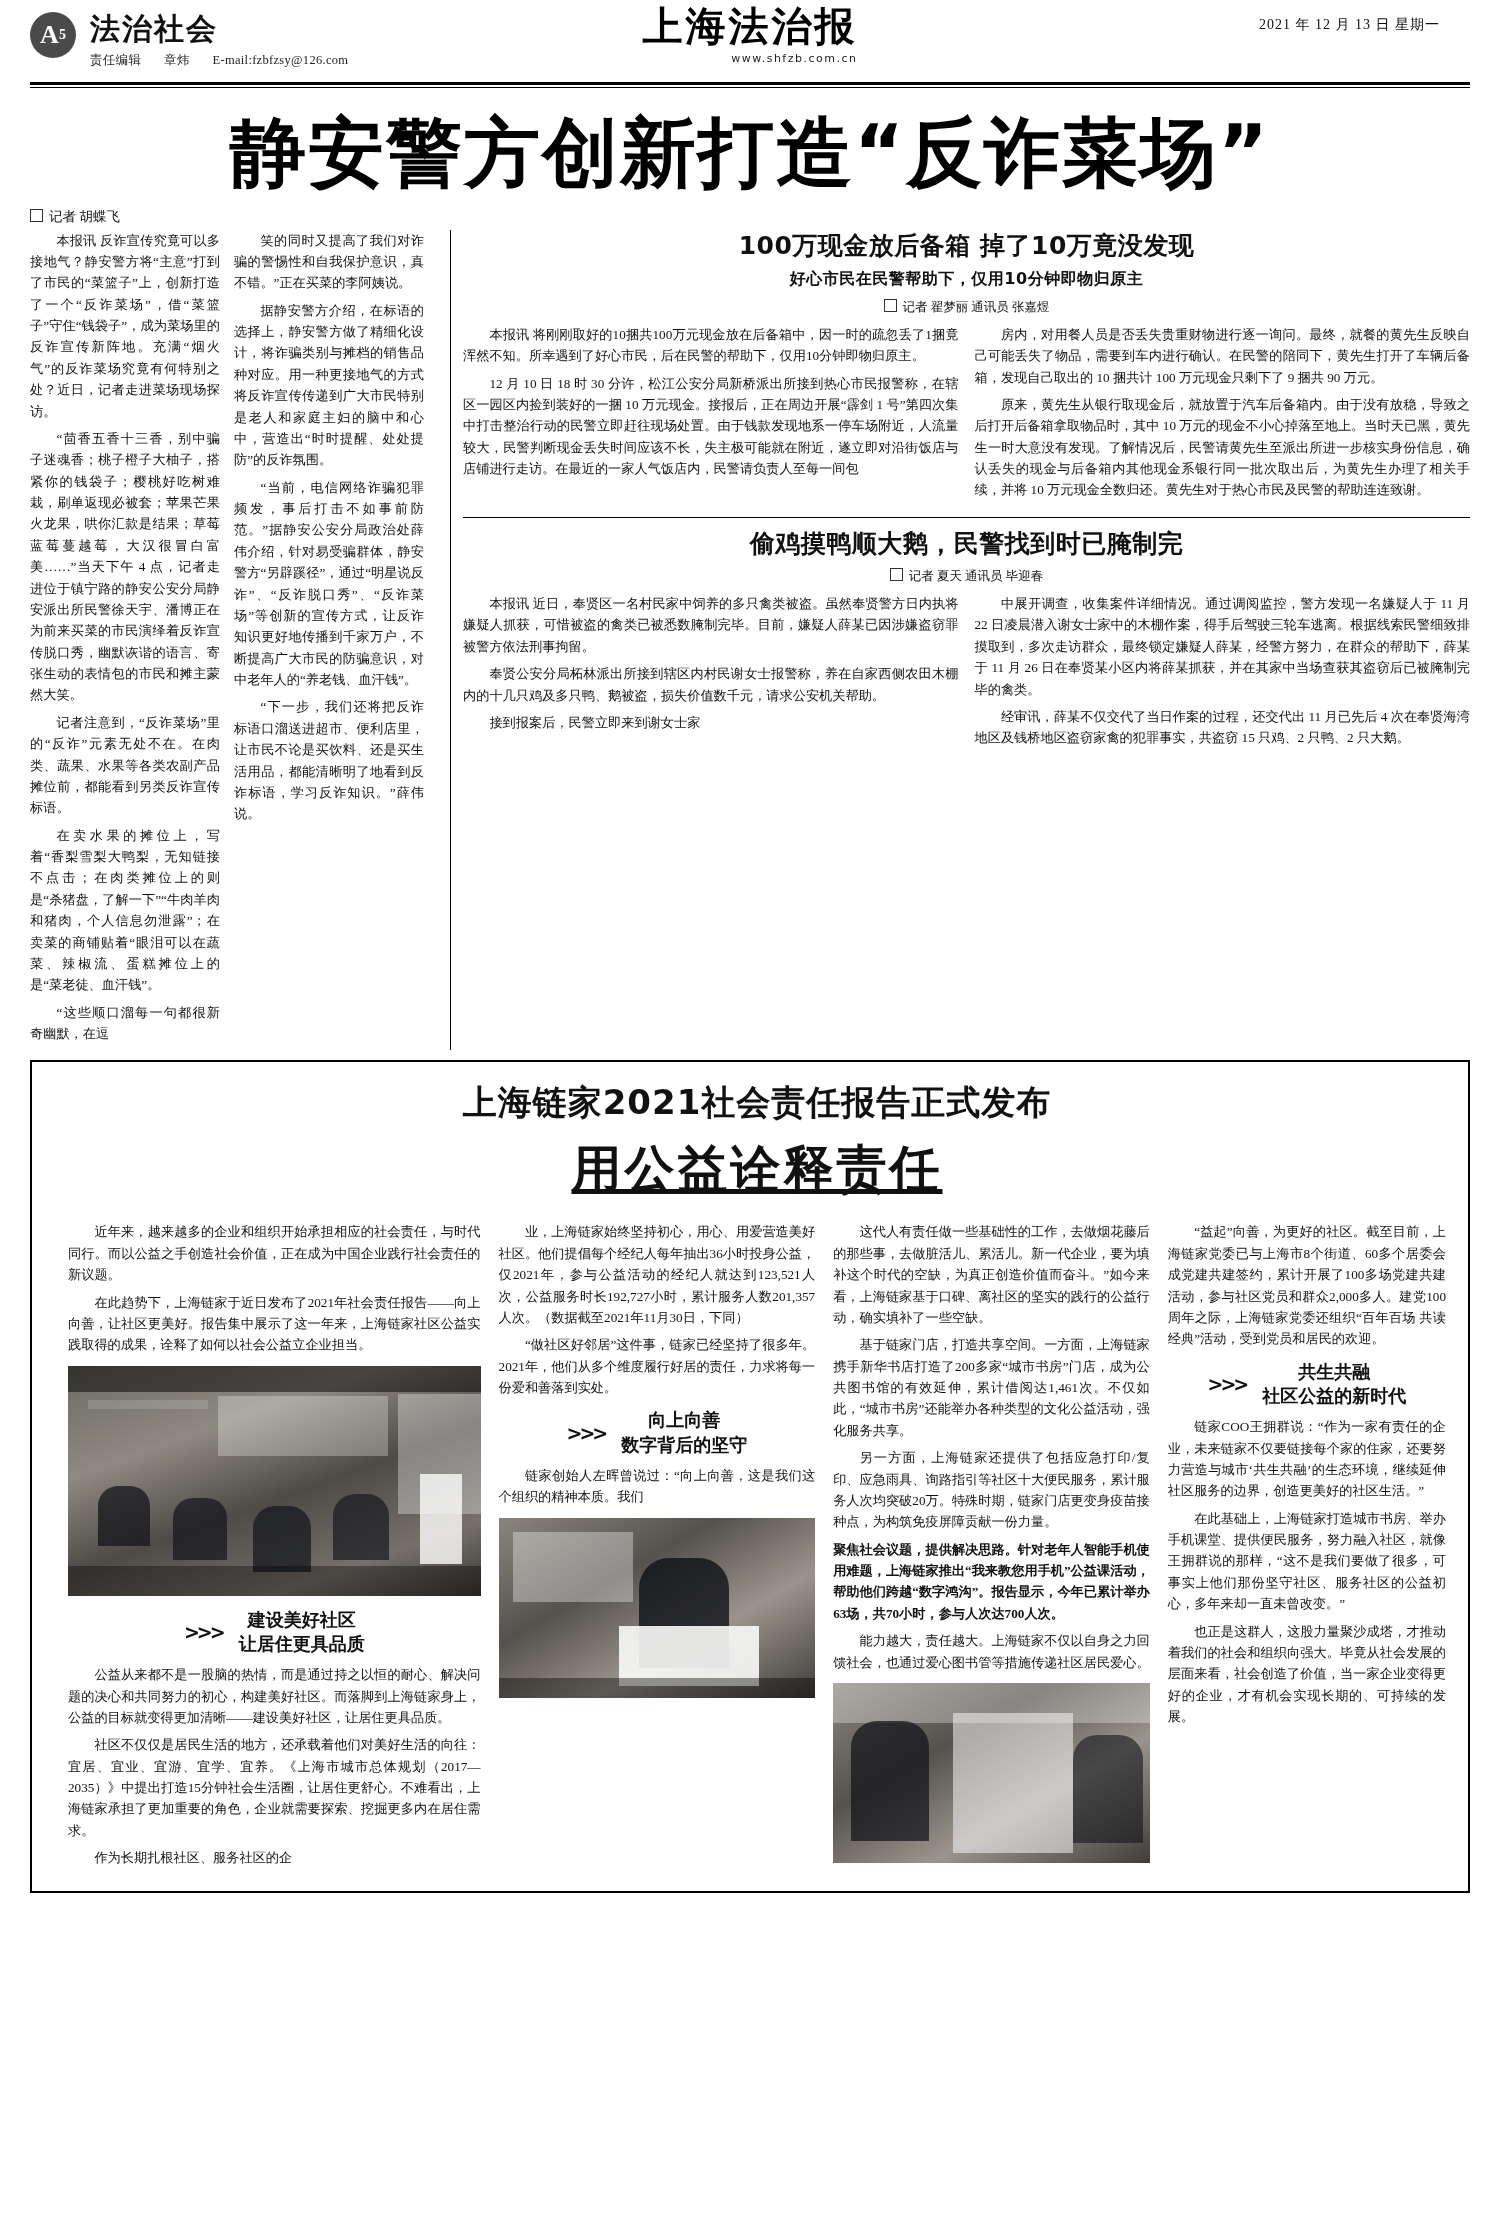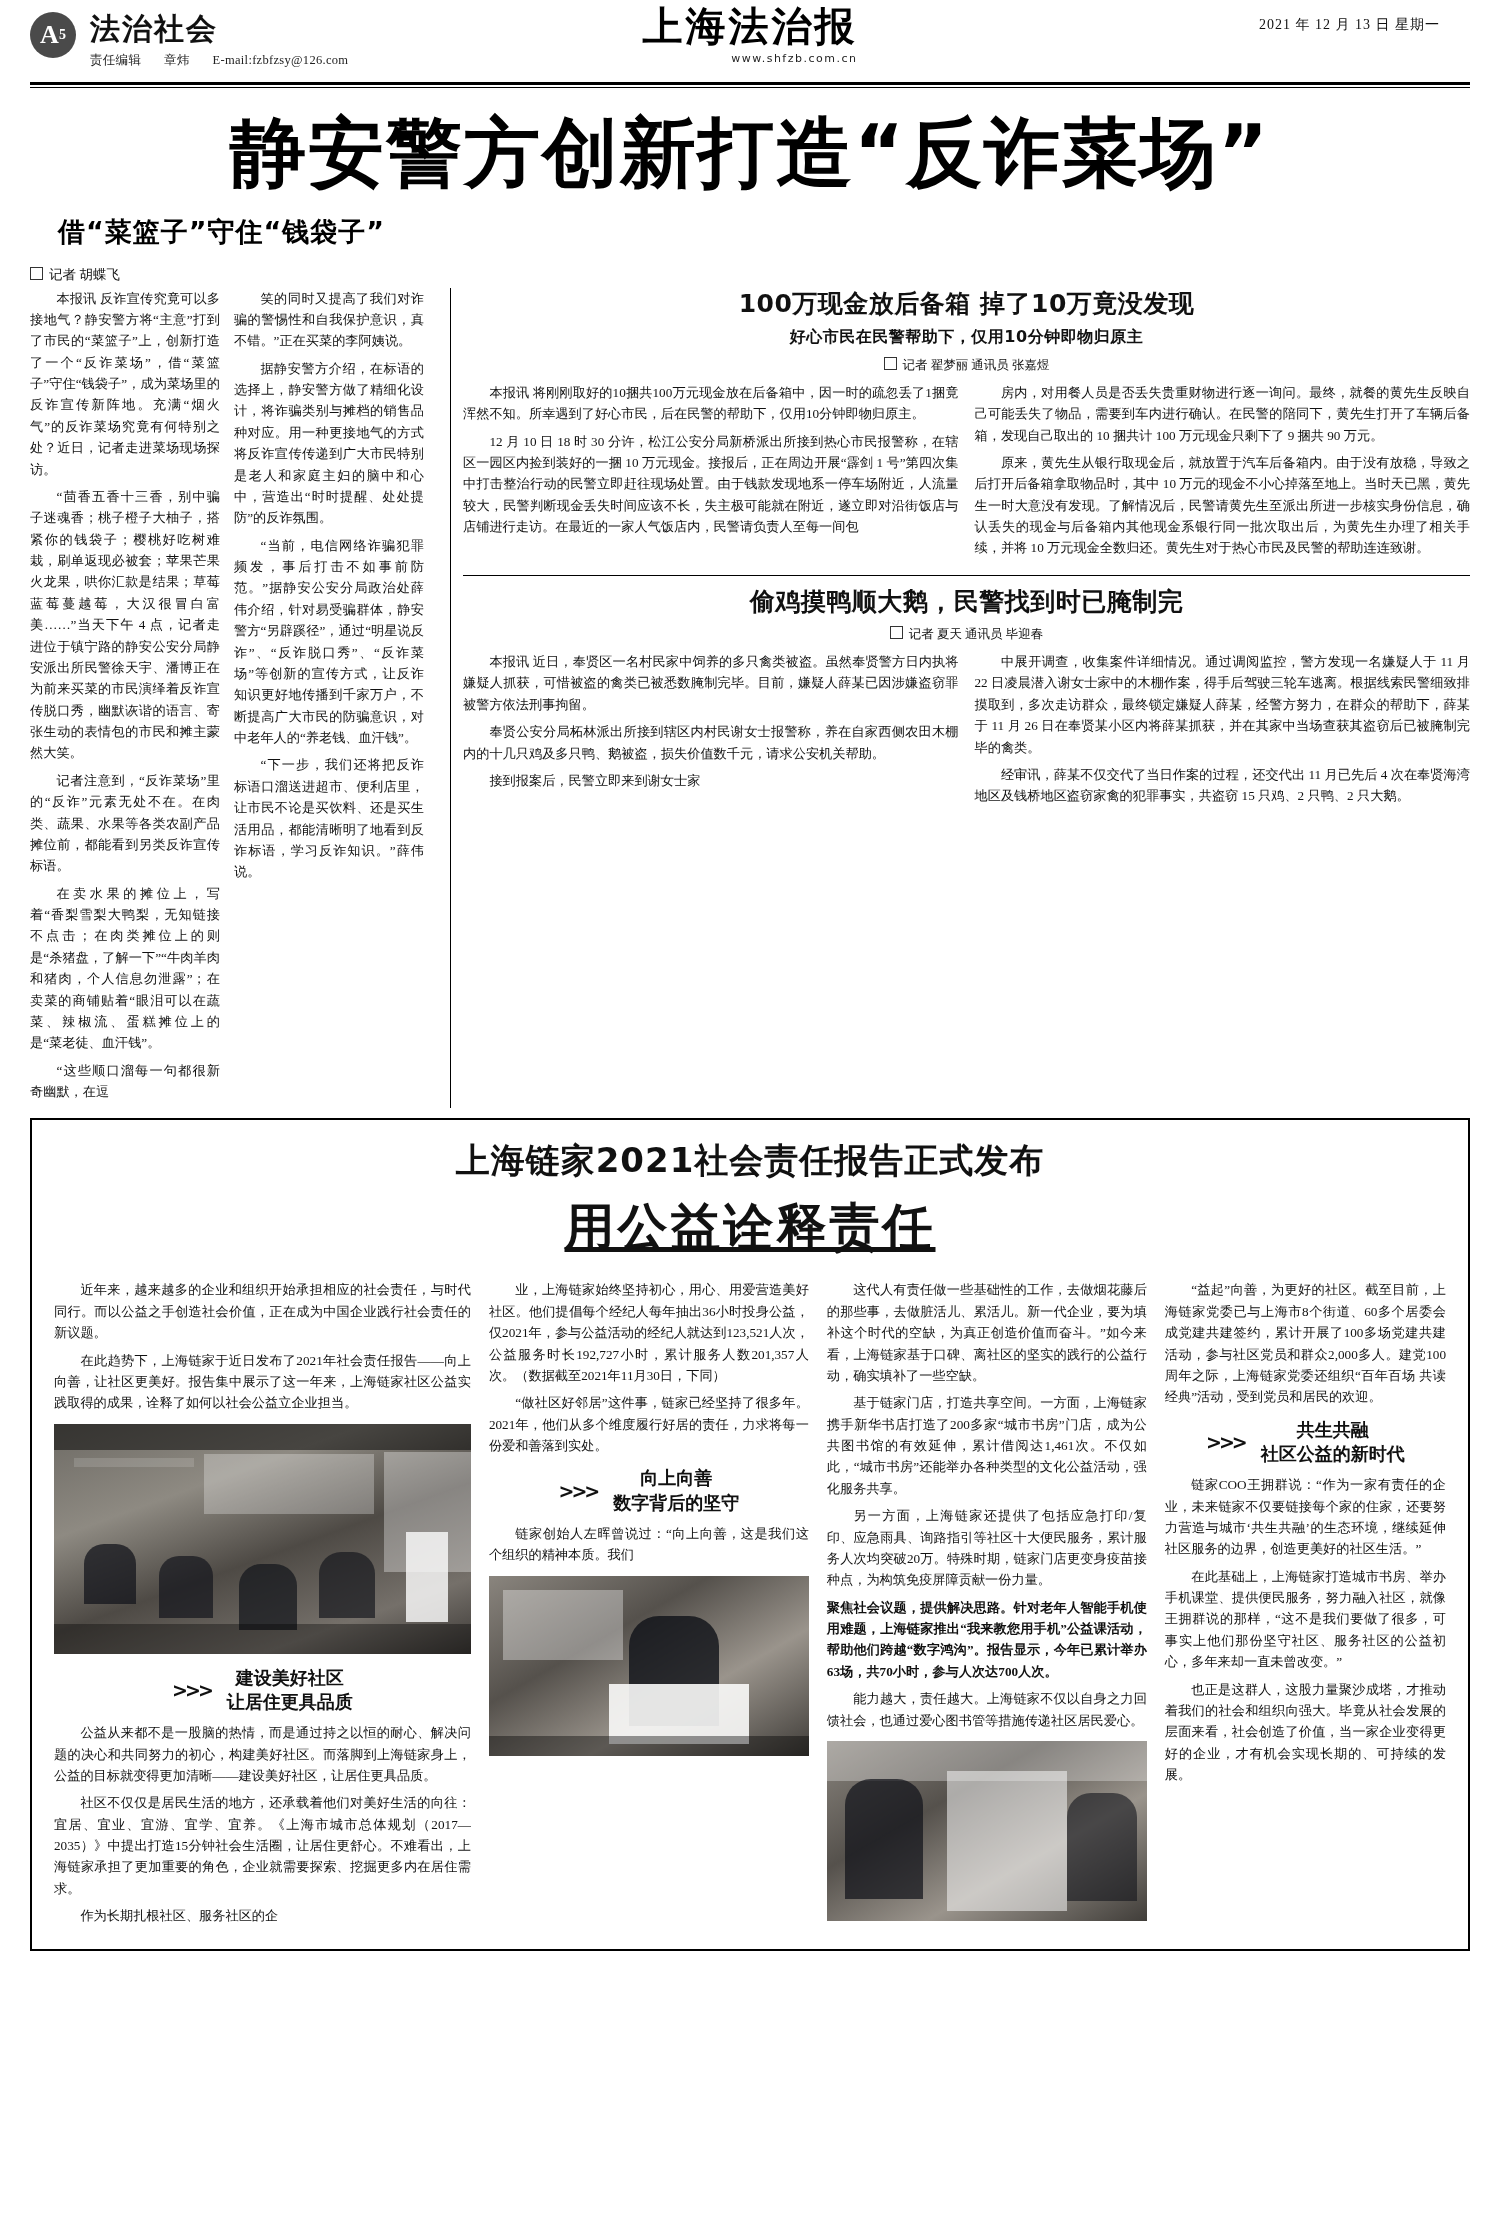--- a/index.html
+++ b/index.html
@@ -217,21 +217,21 @@
   .two-col-right {
     display: flex;
     gap: 16px;
   }
   .two-col-right > div { flex: 1; }
 
   
   .feature {
     margin-top: 10px;
     border: 2px solid #000;
-    padding: 18px 22px 16px 22px;
+    padding: 18px 22px 16px 36px;
     box-sizing: border-box;
   }
   .feature-kicker {
     font-family: "DejaVu Sans", sans-serif;
     font-size: 34px;
     font-weight: bold;
     text-align: center;
     letter-spacing: 1px;
   }
   .feature-title {
@@ -322,21 +322,20 @@
       <div class="paper-title">上海法治报</div>
       <div class="paper-url">www.shfzb.com.cn</div>
     </div>
     <div class="masthead-right">2021 年 12 月 13 日   星期一</div>
   </div>
   <div class="rule-thick"></div>
   <div class="rule-thin"></div>
 
   <div class="headline-wrap">
     <div class="headline">静安警方创新打造“反诈菜场”</div>
-    <div class="subhead">借“菜篮子”守住“钱袋子”</div>
     <div class="byline-row">
       <span><span class="byline-box"></span><span>记者   胡蝶飞</span></span>
     </div>
   </div>
 
   <div class="top-area">
 
     <div class="col c1">
       <p class="body">本报讯  反诈宣传究竟可以多接地气？静安警方将“主意”打到了市民的“菜篮子”上，创新打造了一个“反诈菜场”，借“菜篮子”守住“钱袋子”，成为菜场里的反诈宣传新阵地。充满“烟火气”的反诈菜场究竟有何特别之处？近日，记者走进菜场现场探访。</p>
       <p class="body">“茴香五香十三香，别中骗子迷魂香；桃子橙子大柚子，搭紧你的钱袋子；樱桃好吃树难栽，刷单返现必被套；苹果芒果火龙果，哄你汇款是结果；草莓蓝莓蔓越莓，大汉很冒白富美……”当天下午 4 点，记者走进位于镇宁路的静安公安分局静安派出所民警徐天宇、潘博正在为前来买菜的市民演绎着反诈宣传脱口秀，幽默诙谐的语言、寄张生动的表情包的市民和摊主蒙然大笑。</p>

